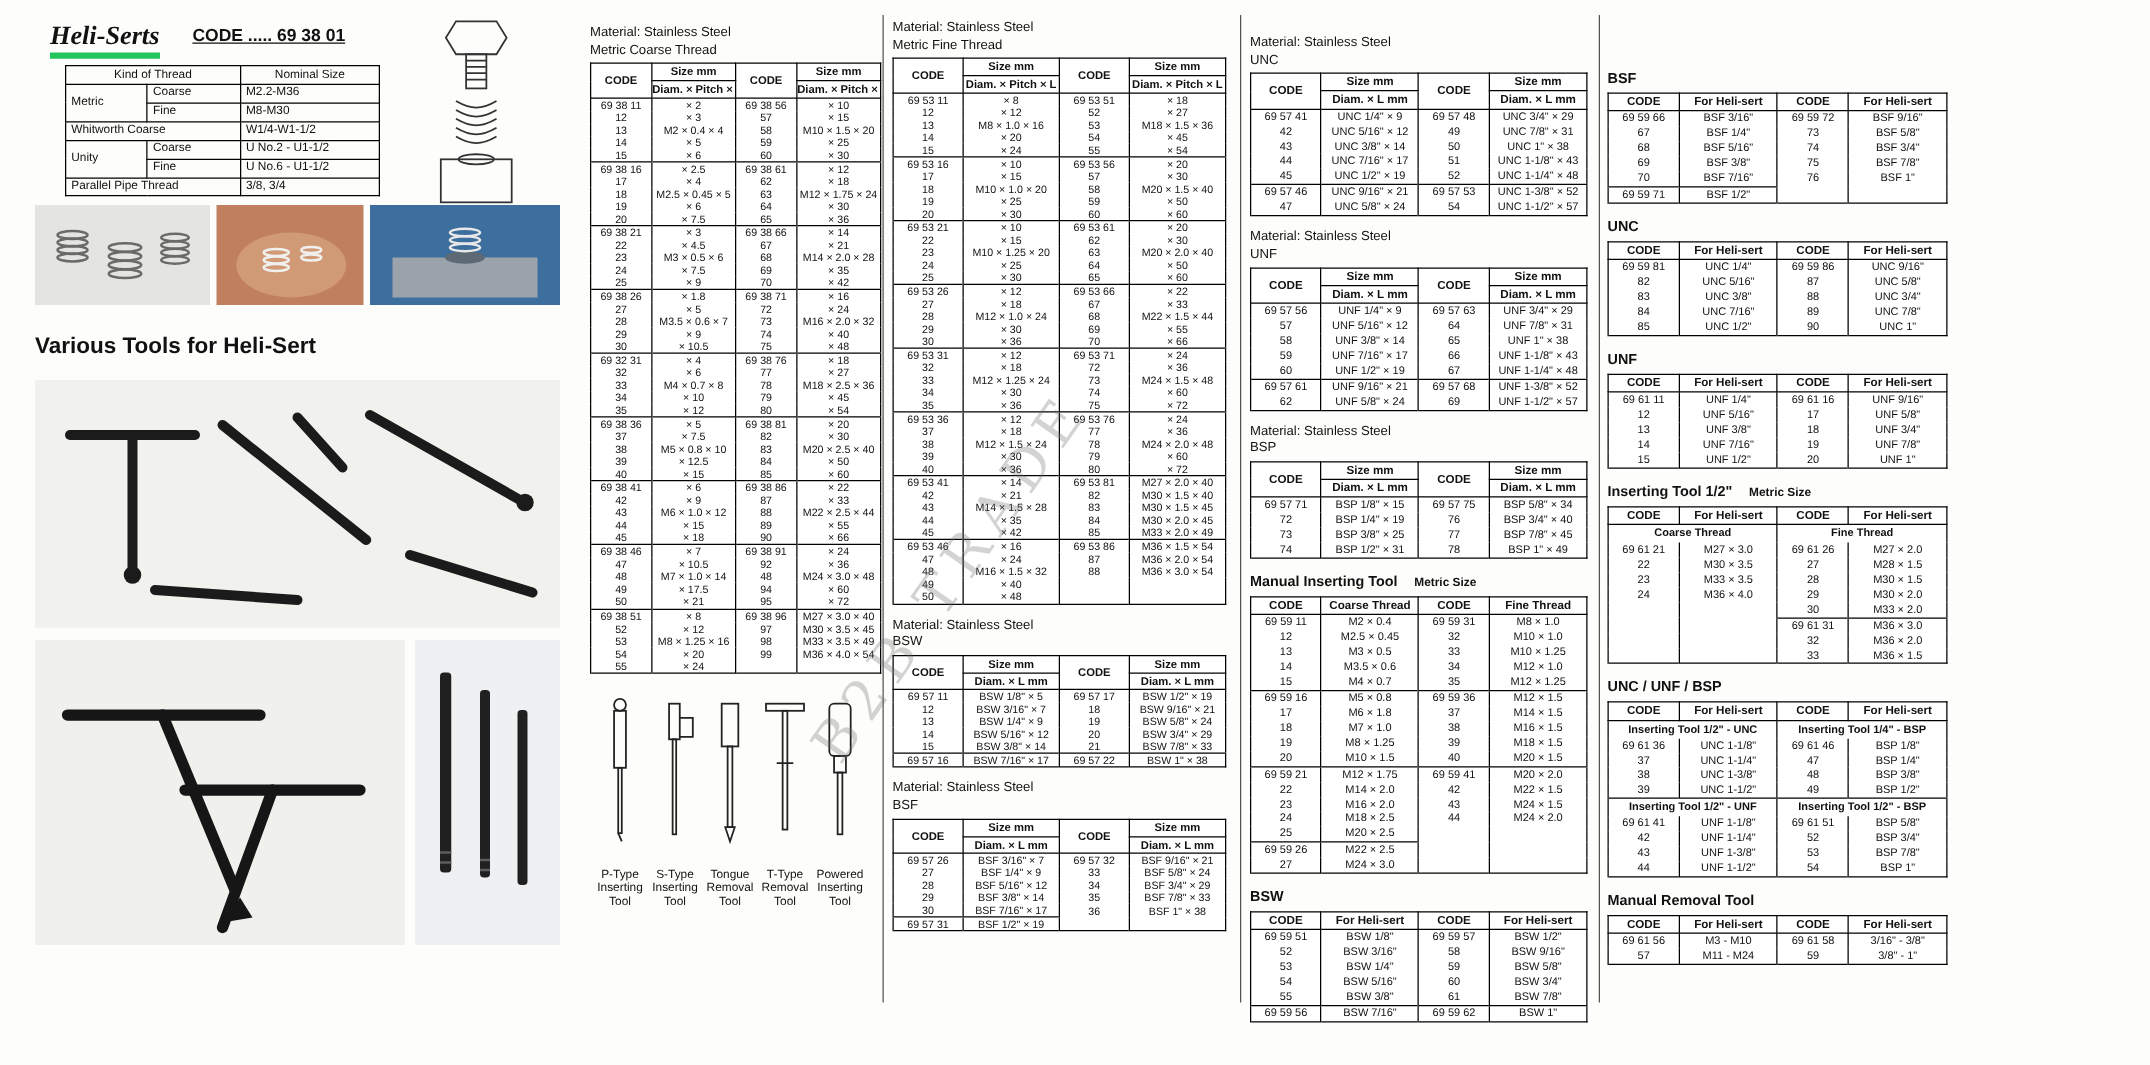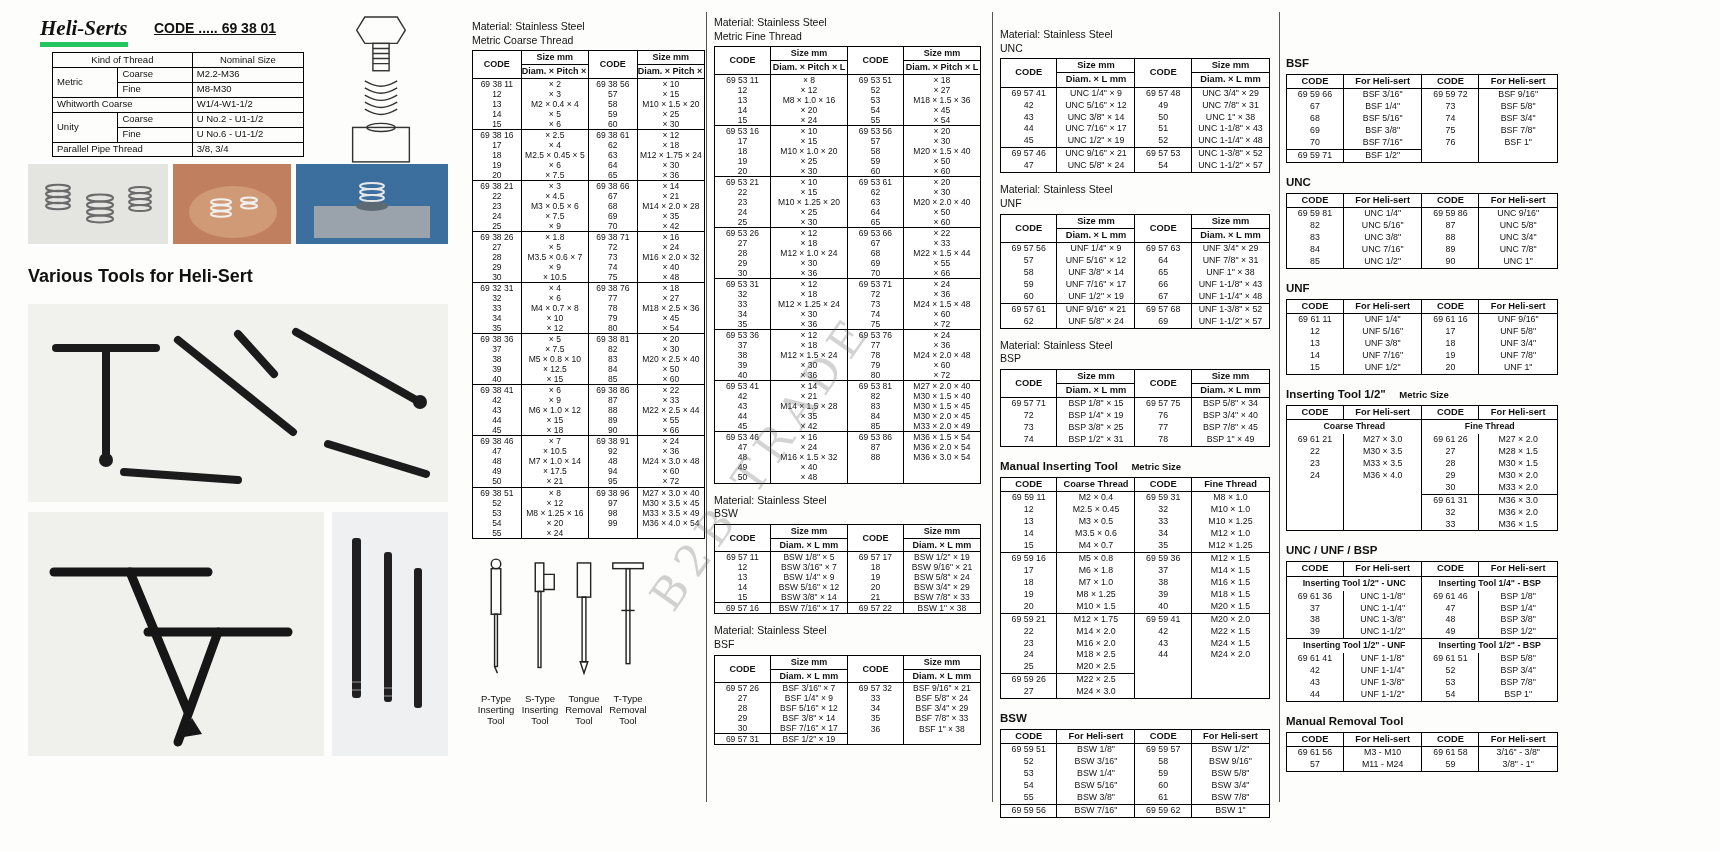--- a/index.html
+++ b/index.html
@@ -555,20 +555,28 @@
         <figcaption>Tongue Removal Tool</figcaption>
       </figure>
       <figure>
         <svg class="tdraw" viewBox="0 0 40 130">
           <rect x="4" y="6" width="32" height="6"></rect>
           <rect x="18" y="12" width="4" height="100"></rect>
           <path d="M13 56 h14"></path>
         </svg>
         <figcaption>T-Type Removal Tool</figcaption>
       </figure>
+      <figure>
+        <svg class="tdraw" viewBox="0 0 40 130">
+          <rect x="11" y="6" width="18" height="44" rx="4"></rect>
+          <rect x="15" y="50" width="10" height="14"></rect>
+          <rect x="18" y="64" width="4" height="52"></rect>
+        </svg>
+        <figcaption>Powered Inserting Tool</figcaption>
+      </figure>
     </div>
   </section>
 
   <section id="col3">
     <div class="mat">Material: Stainless Steel</div>
     <div class="mat">Metric Fine Thread</div>
     <div class="cat-host tight">
         <table class="cat">
           <colgroup>
             <col style="width: 21%;">

